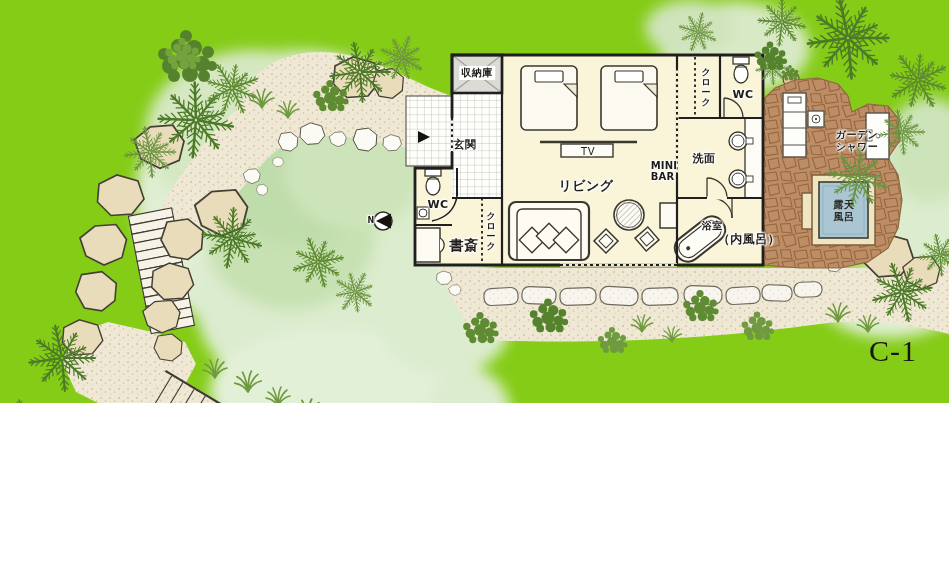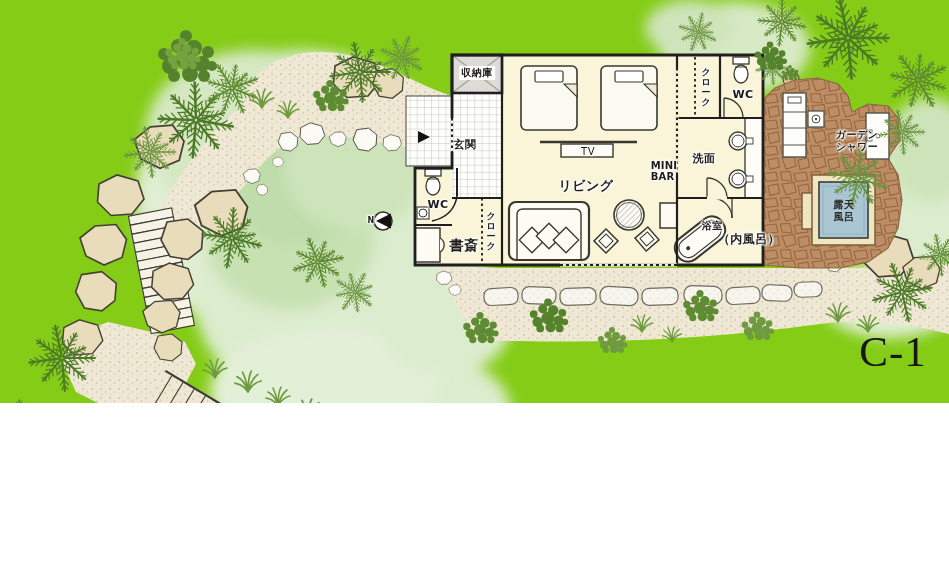--- a/index.html
+++ b/index.html
@@ -8,21 +8,21 @@
   .stage svg{position:absolute;left:0;top:0;}
   .lbl{position:absolute;transform:translate(-50%,-50%);color:#1d1c18;white-space:nowrap;
        font-weight:600;letter-spacing:.5px;
        text-shadow:0 0 2px #fff,0 0 2px #fff,1px 1px 2px #fff,-1px -1px 2px #fff,0 0 3px #fff;}
   .vlbl{width:1em;word-break:break-all;white-space:normal;line-height:1.12;text-align:right;letter-spacing:0;}
   .stack{line-height:1.05;text-align:left;font-weight:700;letter-spacing:.2px;}
   .stack span{display:block;}
   .twoline{line-height:1.18;text-align:left;white-space:normal;}
   .twoline span{display:block;}
   .boxbg{background:#ffffff;padding:0 2px;}
-  .unit{font-family:"Liberation Serif","DejaVu Serif",serif;font-size:43px;font-weight:500;
+  .unit{font-family:"Liberation Serif","DejaVu Serif",serif;font-size:30px;font-weight:500;
         color:#161616;text-shadow:none;letter-spacing:1px;}
 </style>
 </head>
 <body>
 
 <div class="stage">
 <svg width="949" height="571" viewBox="0 0 949 571">
   <defs>
     <filter id="soft" x="-30%" y="-30%" width="160%" height="160%">
           <feGaussianBlur stdDeviation="7"></feGaussianBlur>

